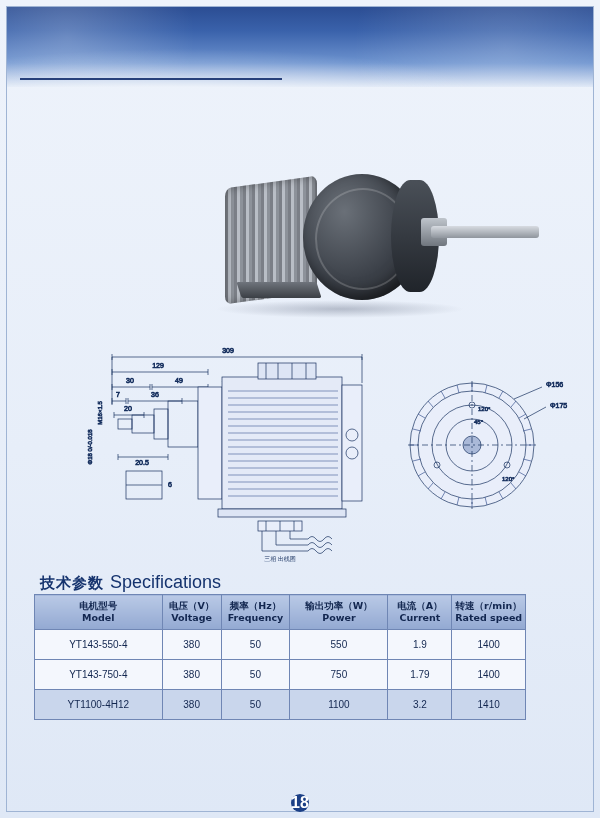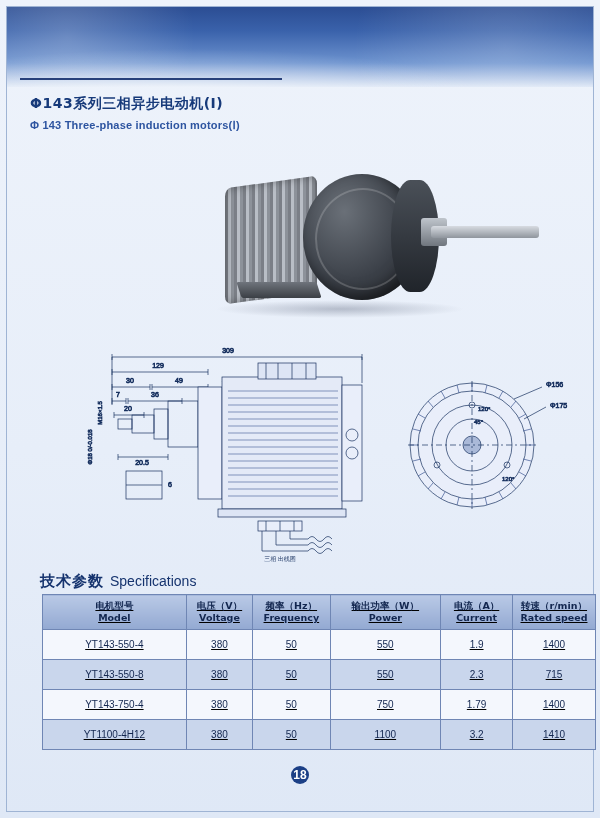--- a/index.html
+++ b/index.html
@@ -122,30 +122,29 @@
   }
   .drawing svg{display:block;}
   
   .spec-head{position:absolute;left:40px;top:572px;}
   .spec-cn{
     font-size:15px;font-weight:bold;color:#15336e;letter-spacing:1px;
     font-family:"DejaVu Sans", sans-serif;
     text-align:center;
   }
   .spec-en{
-    font-size:14px;color:#15336e;font-weight:normal;margin-left:6px;
+    font-size:18px;color:#15336e;font-weight:normal;margin-left:6px;
     font-family:"Liberation Sans", sans-serif;
     text-align:right;
   }
   
   .spec-table{
-    position:absolute;left:42px;top:594px;width:554px;
+    position:absolute;left:34px;top:594px;width:492px;
     border-collapse:collapse;
     font-size:9.5px;
-    text-decoration:underline;
   }
   .spec-table th, .spec-table td{
     border:1px solid #6f86b4;
     text-align:center;
     color:#12264f;
   }
   .spec-table thead th{
     background:linear-gradient(180deg,#b9c9e6,#93a9d2);
     height:32px;
     font-weight:bold;
@@ -163,47 +162,43 @@
     background:#c9d6ec;
   }
   .col-model{width:26%;}
   .col-v{width:12%;}
   .col-f{width:14%;}
   .col-p{width:20%;}
   .col-i{width:13%;}
   .col-n{width:15%;}
   
   .page-num{
-    position:absolute;left:50%;top:766px;transform:translateX(-50%);
+    position:absolute;left:50%;top:794px;transform:translateX(-50%);
     width:18px;height:18px;border-radius:50%;
     background:#1b3f86;color:#fff;
-    font-size:12px;font-weight:bold;
+    font-size:16px;font-weight:bold;
     display:flex;align-items:center;justify-content:center;
     font-family:"Liberation Sans", sans-serif;
   }
   .dim-text{font-size:7px;fill:#17305f;font-family:"Liberation Sans", sans-serif;}
   .dim-text-s{font-size:6px;fill:#17305f;font-family:"Liberation Sans", sans-serif;}
 </style>
 </head>
 <body>
 
 <div class="page">
   <div class="page-border"></div>
 
   <div class="header-band">
     <div class="hdr-swoosh"></div>
   </div>
   <div class="title-wrap">
   </div>
   <div class="title-underline"></div>
 
-  <div class="sub-block">
-    <div class="sub-cn">Φ143系列三相异步电动机(Ⅰ)</div>
-    <div class="sub-en">Φ 143 Three-phase induction motors(Ⅰ)</div>
-  </div>
 
   <div class="photo-area">
     <div class="motor">
       <div class="motor-shadow"></div>
       <div class="motor-body"></div>
       <div class="motor-foot"></div>
       <div class="motor-cap"></div>
       <div class="motor-ring"></div>
       <div class="motor-cap2"></div>
       <div class="motor-shaft2"></div>
@@ -395,28 +390,20 @@
     </thead>
     <tbody>
       <tr>
         <td>YT143-550-4</td>
         <td>380</td>
         <td>50</td>
         <td>550</td>
         <td>1.9</td>
         <td>1400</td>
       </tr>
-      <tr class="alt">
-        <td>YT143-550-8</td>
-        <td>380</td>
-        <td>50</td>
-        <td>550</td>
-        <td>2.3</td>
-        <td>715</td>
-      </tr>
       <tr>
         <td>YT143-750-4</td>
         <td>380</td>
         <td>50</td>
         <td>750</td>
         <td>1.79</td>
         <td>1400</td>
       </tr>
       <tr class="alt">
         <td>YT1100-4H12</td>

